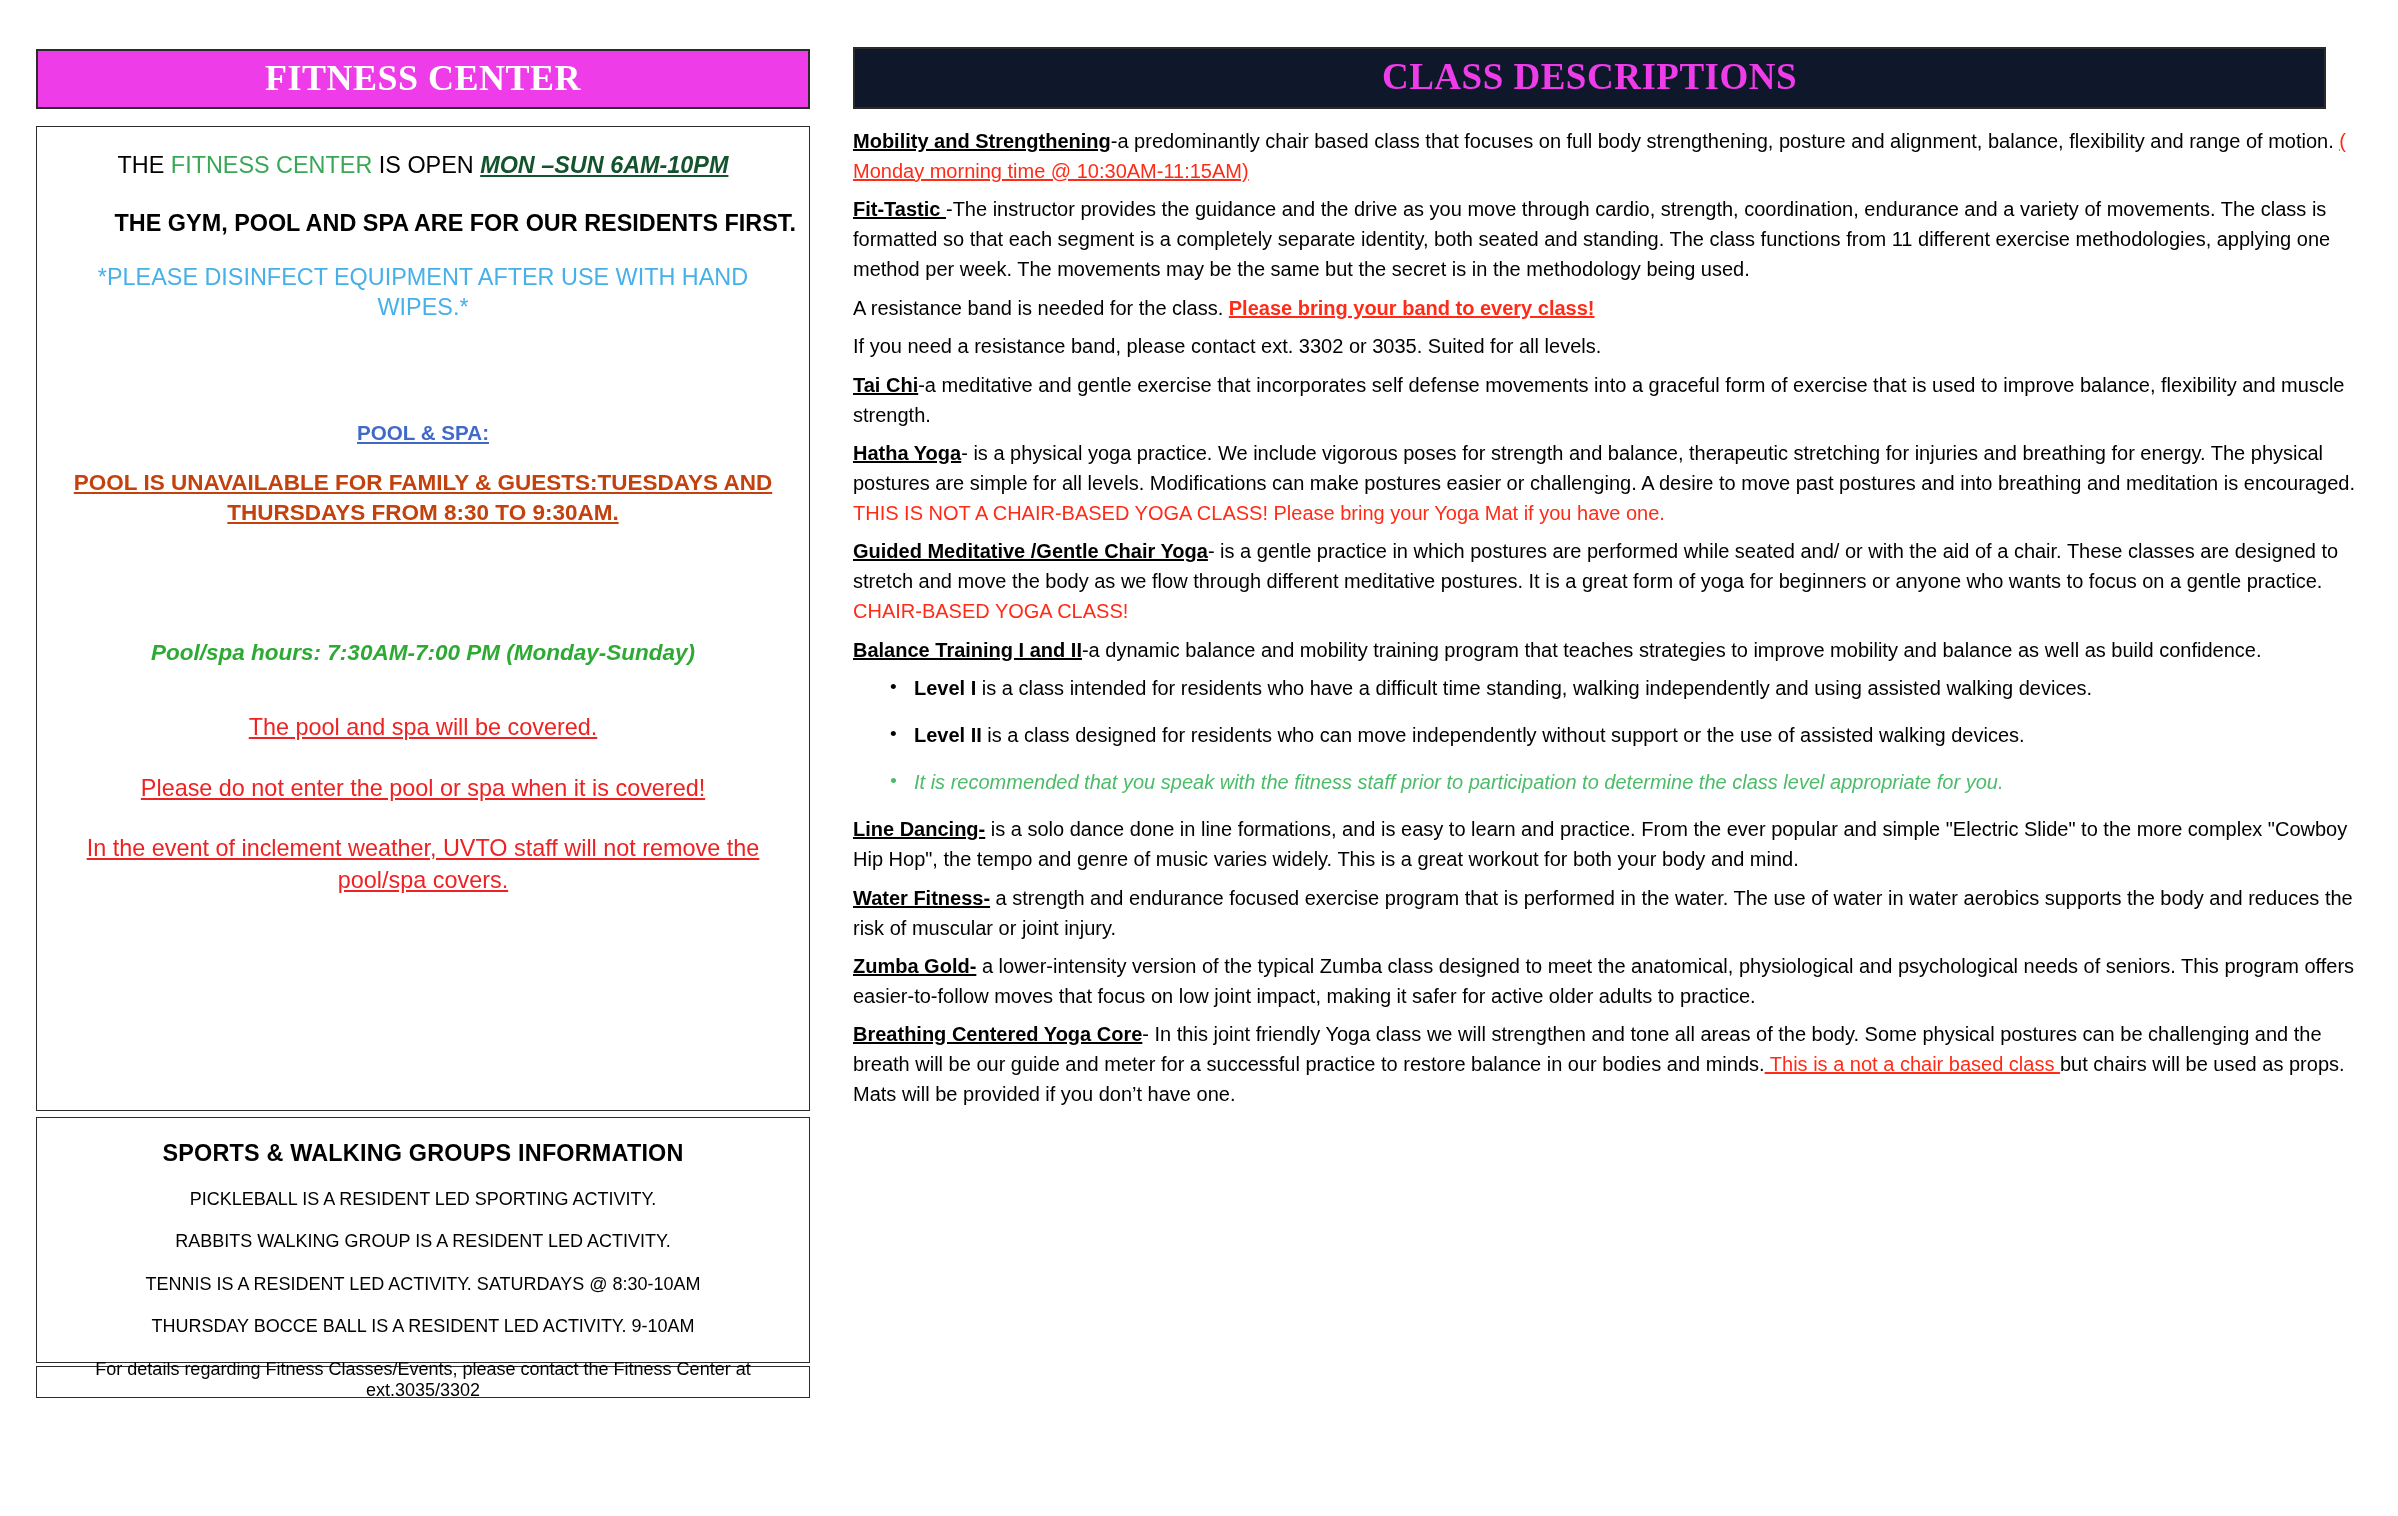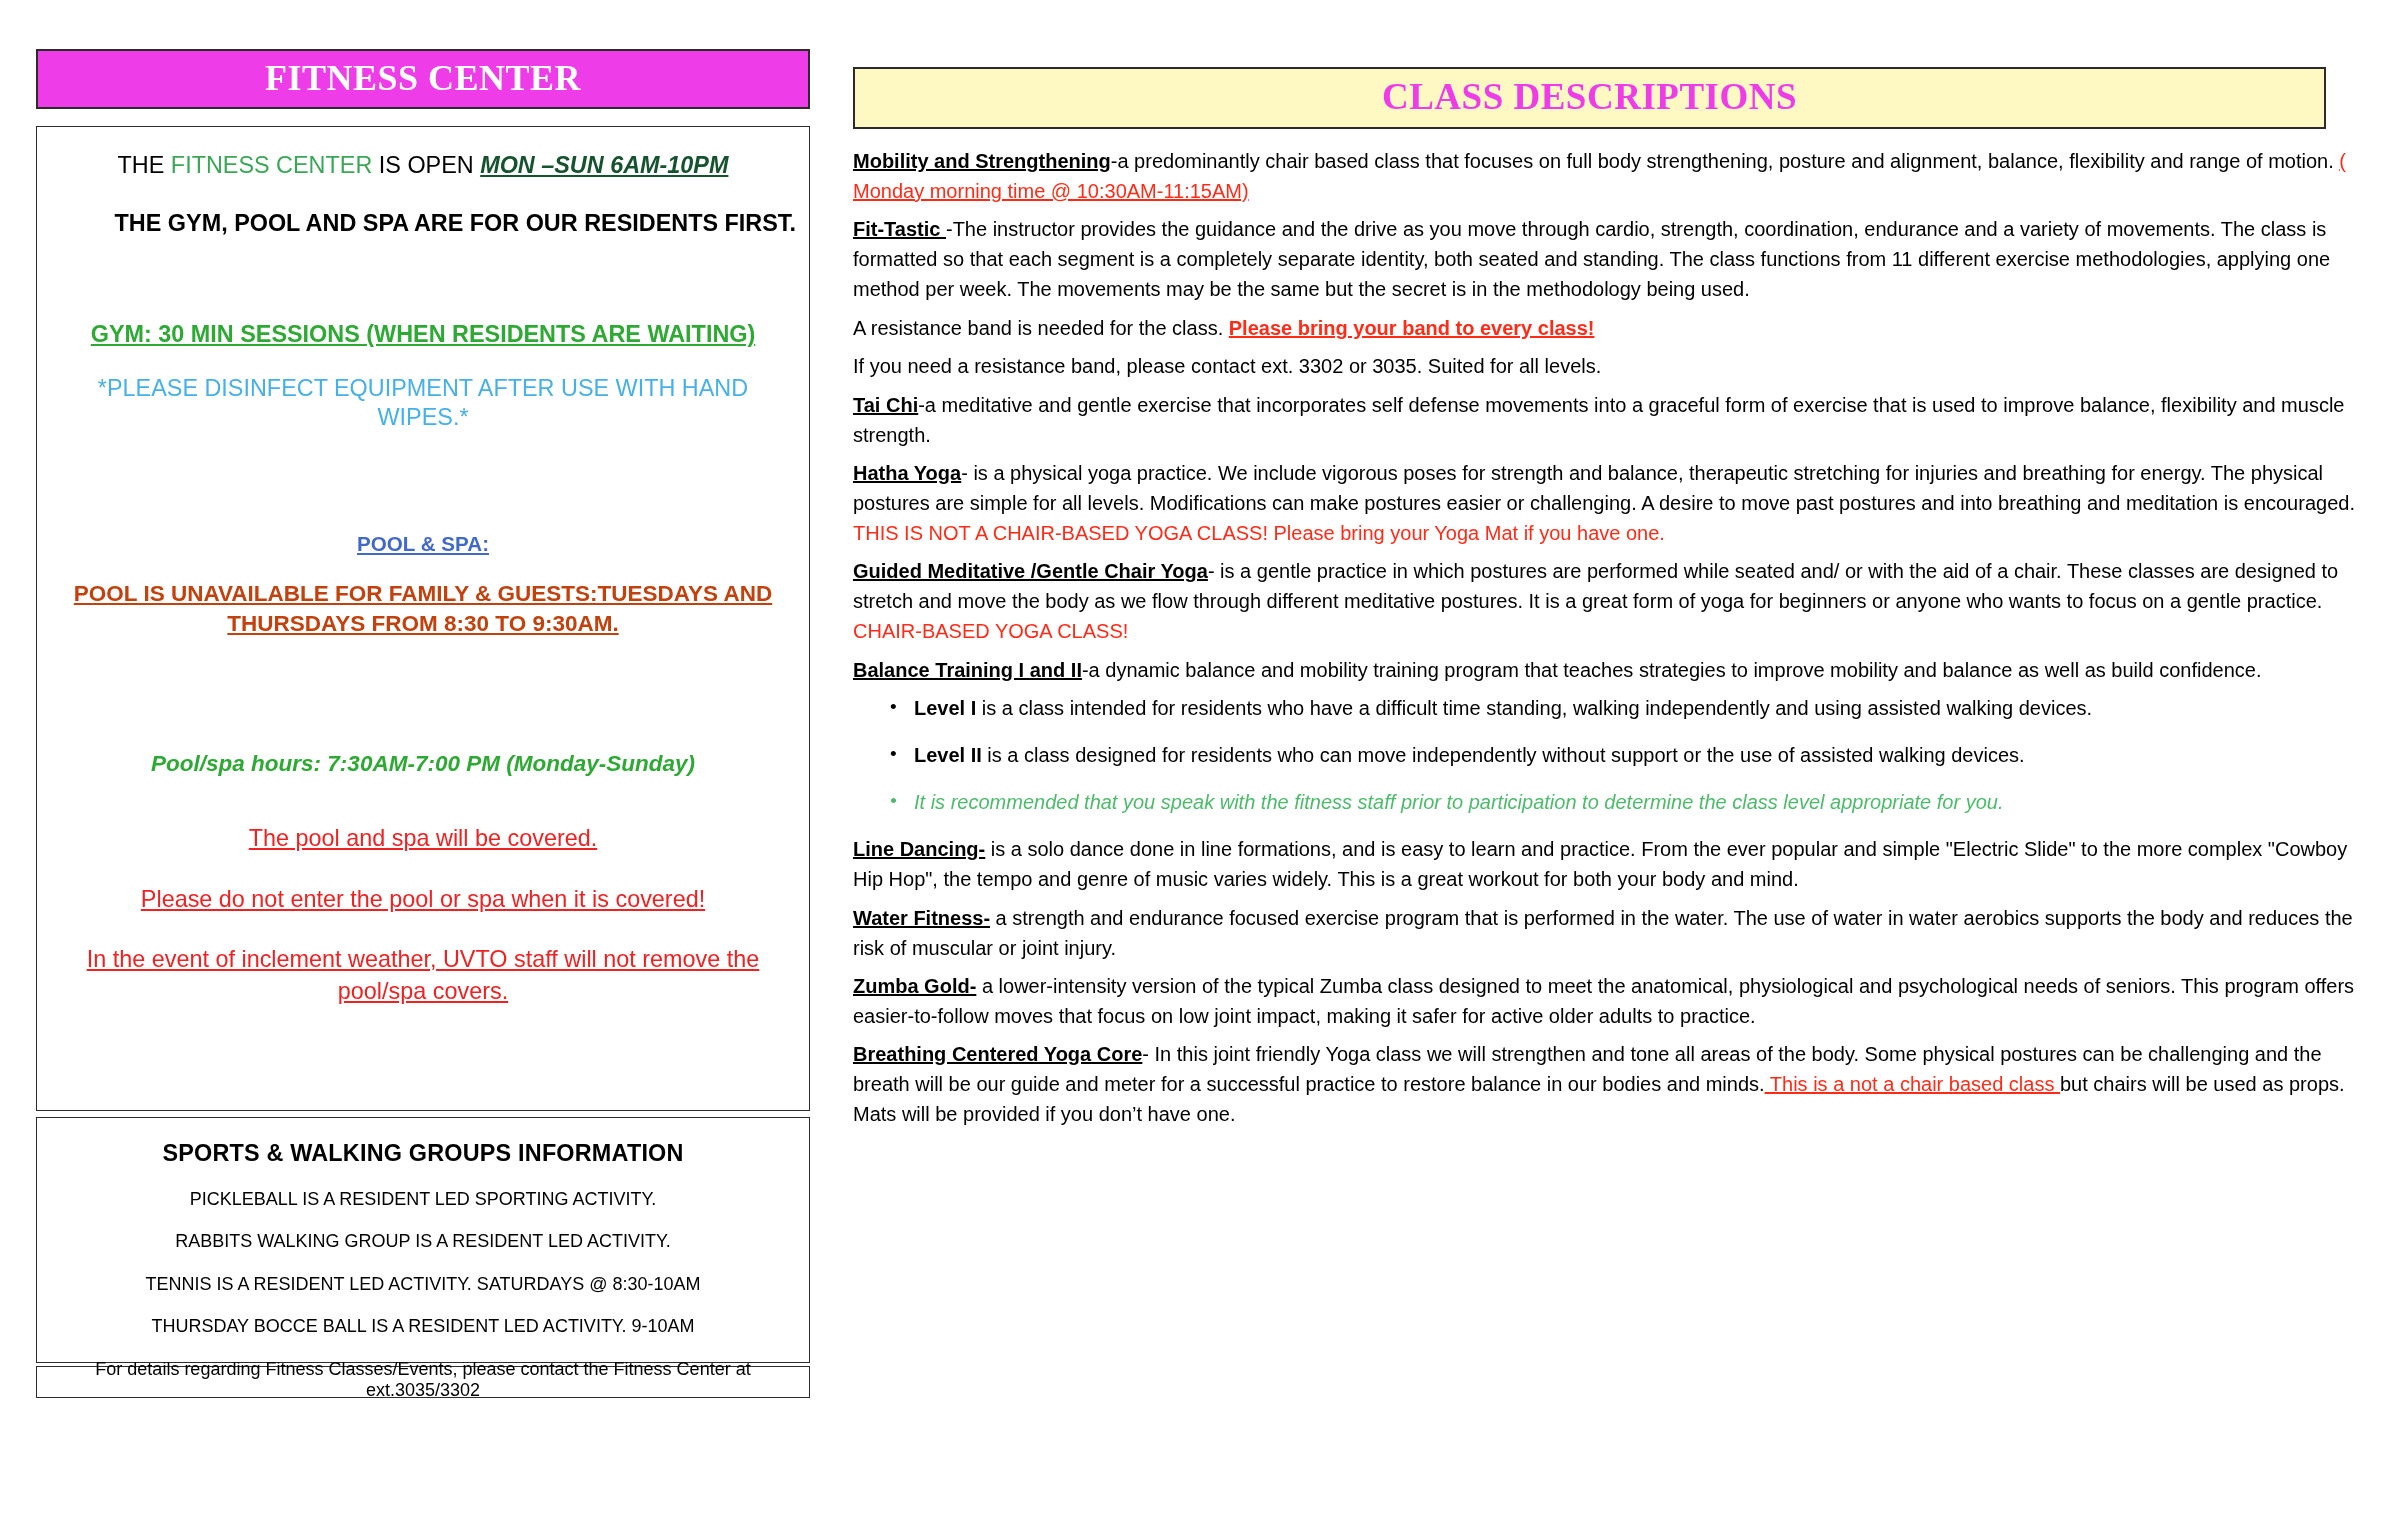--- a/index.html
+++ b/index.html
@@ -52,23 +52,23 @@
   }
   .banner-left .banner-text {
     font-family: "Liberation Serif", serif;
     font-weight: bold;
     font-size: 36px;
     color: #ffffff;
     line-height: 54px;
     letter-spacing: 0.5px;
   }
   .banner-right {
-    background: #fef9c3;
+    background: #0f172a;
     height: 62px;
-    margin-top: 67px;
+    margin-top: 47px;
     width: 1473px;
   }
   .banner-right .banner-text {
     font-family: "Liberation Serif", serif;
     font-weight: bold;
     font-size: 37px;
     color: #ee3ce8;
     line-height: 56px;
     letter-spacing: 0.5px;
   }
@@ -246,21 +246,20 @@
     </div>
 
     <div class="lbox lbox-main">
 
       <div class="l-line l-open">
         <span>THE </span><span class="g">FITNESS CENTER</span><span> IS OPEN  </span><span class="r">MON –SUN 6AM-10PM</span>
       </div>
 
       <div class="l-line l-res">THE GYM, POOL AND SPA ARE FOR OUR RESIDENTS FIRST.</div>
 
-      <div class="l-line l-gym">GYM: 30 MIN SESSIONS (WHEN RESIDENTS ARE WAITING)</div>
 
       <div class="l-line l-disinfect">*PLEASE DISINFECT EQUIPMENT AFTER USE WITH HAND WIPES.*</div>
 
       <div class="l-line l-poolspa">POOL &amp; SPA:</div>
 
       <div class="l-line l-unavail">POOL IS UNAVAILABLE  FOR FAMILY &amp; GUESTS:TUESDAYS AND THURSDAYS FROM 8:30 TO 9:30AM.</div>
 
       <div class="l-line l-hours">Pool/spa hours: 7:30AM-7:00 PM (Monday-Sunday)</div>
 
       <div class="l-line l-warn">The pool and spa will be covered.</div>

